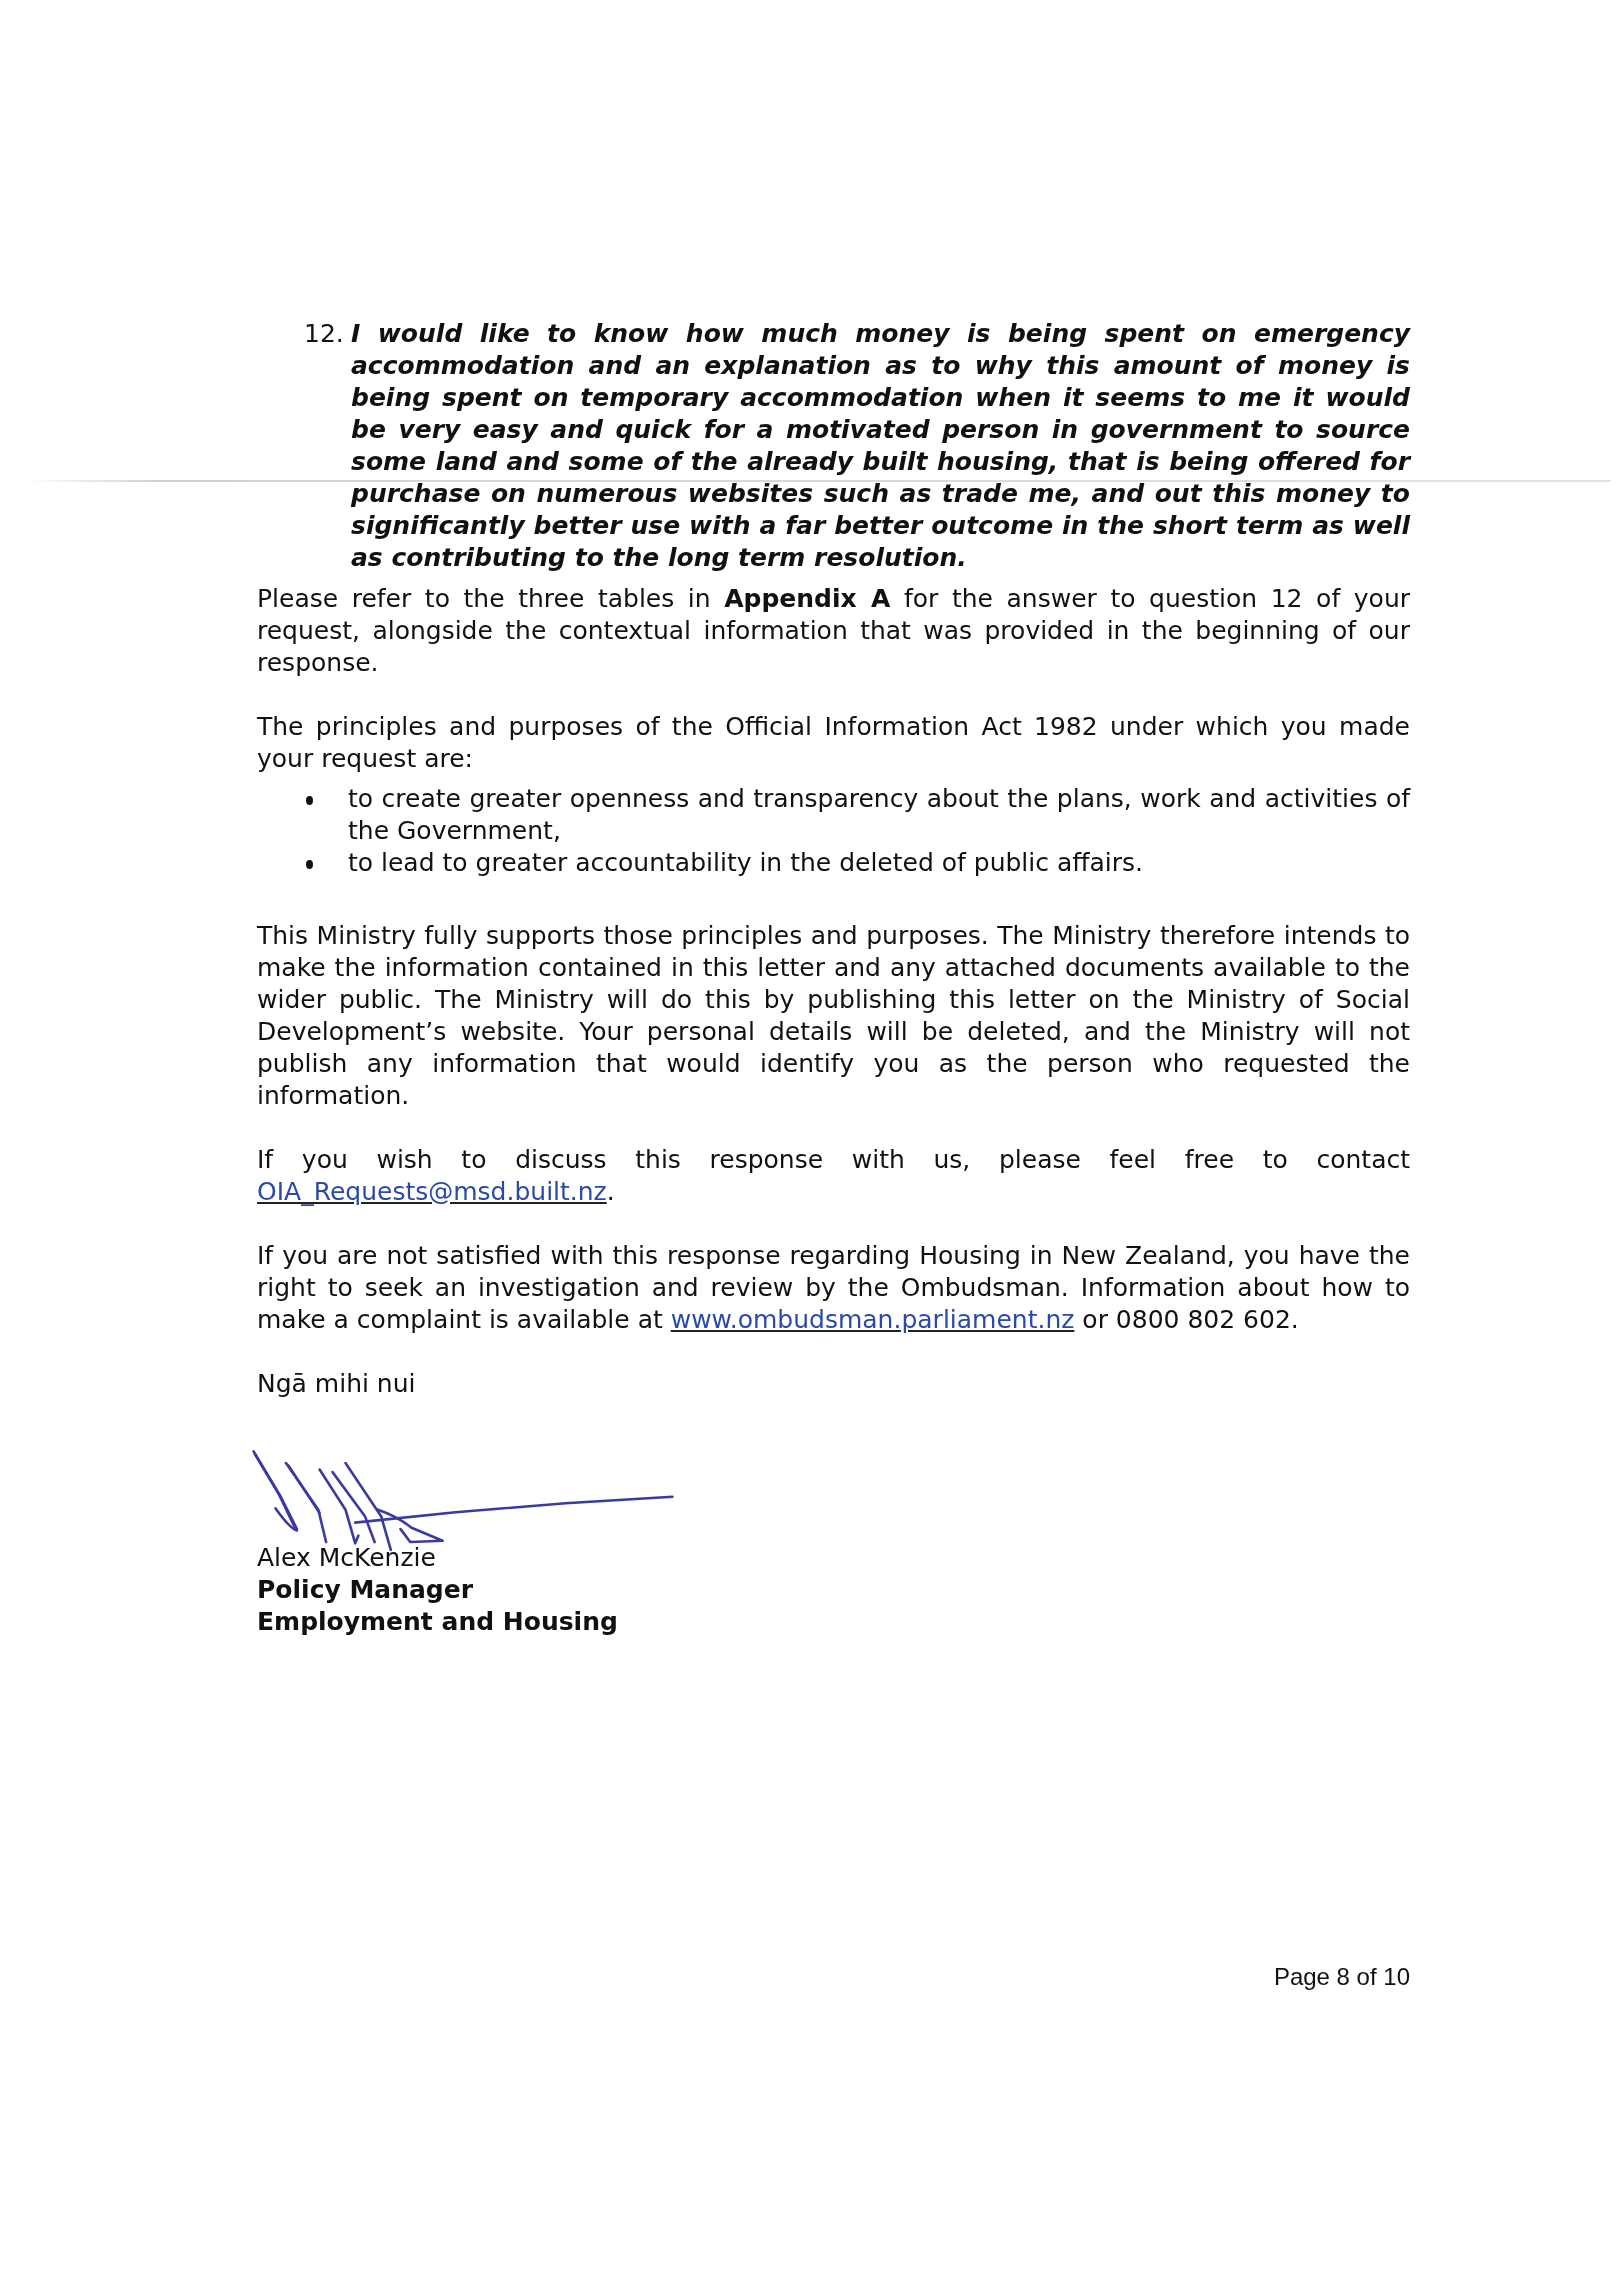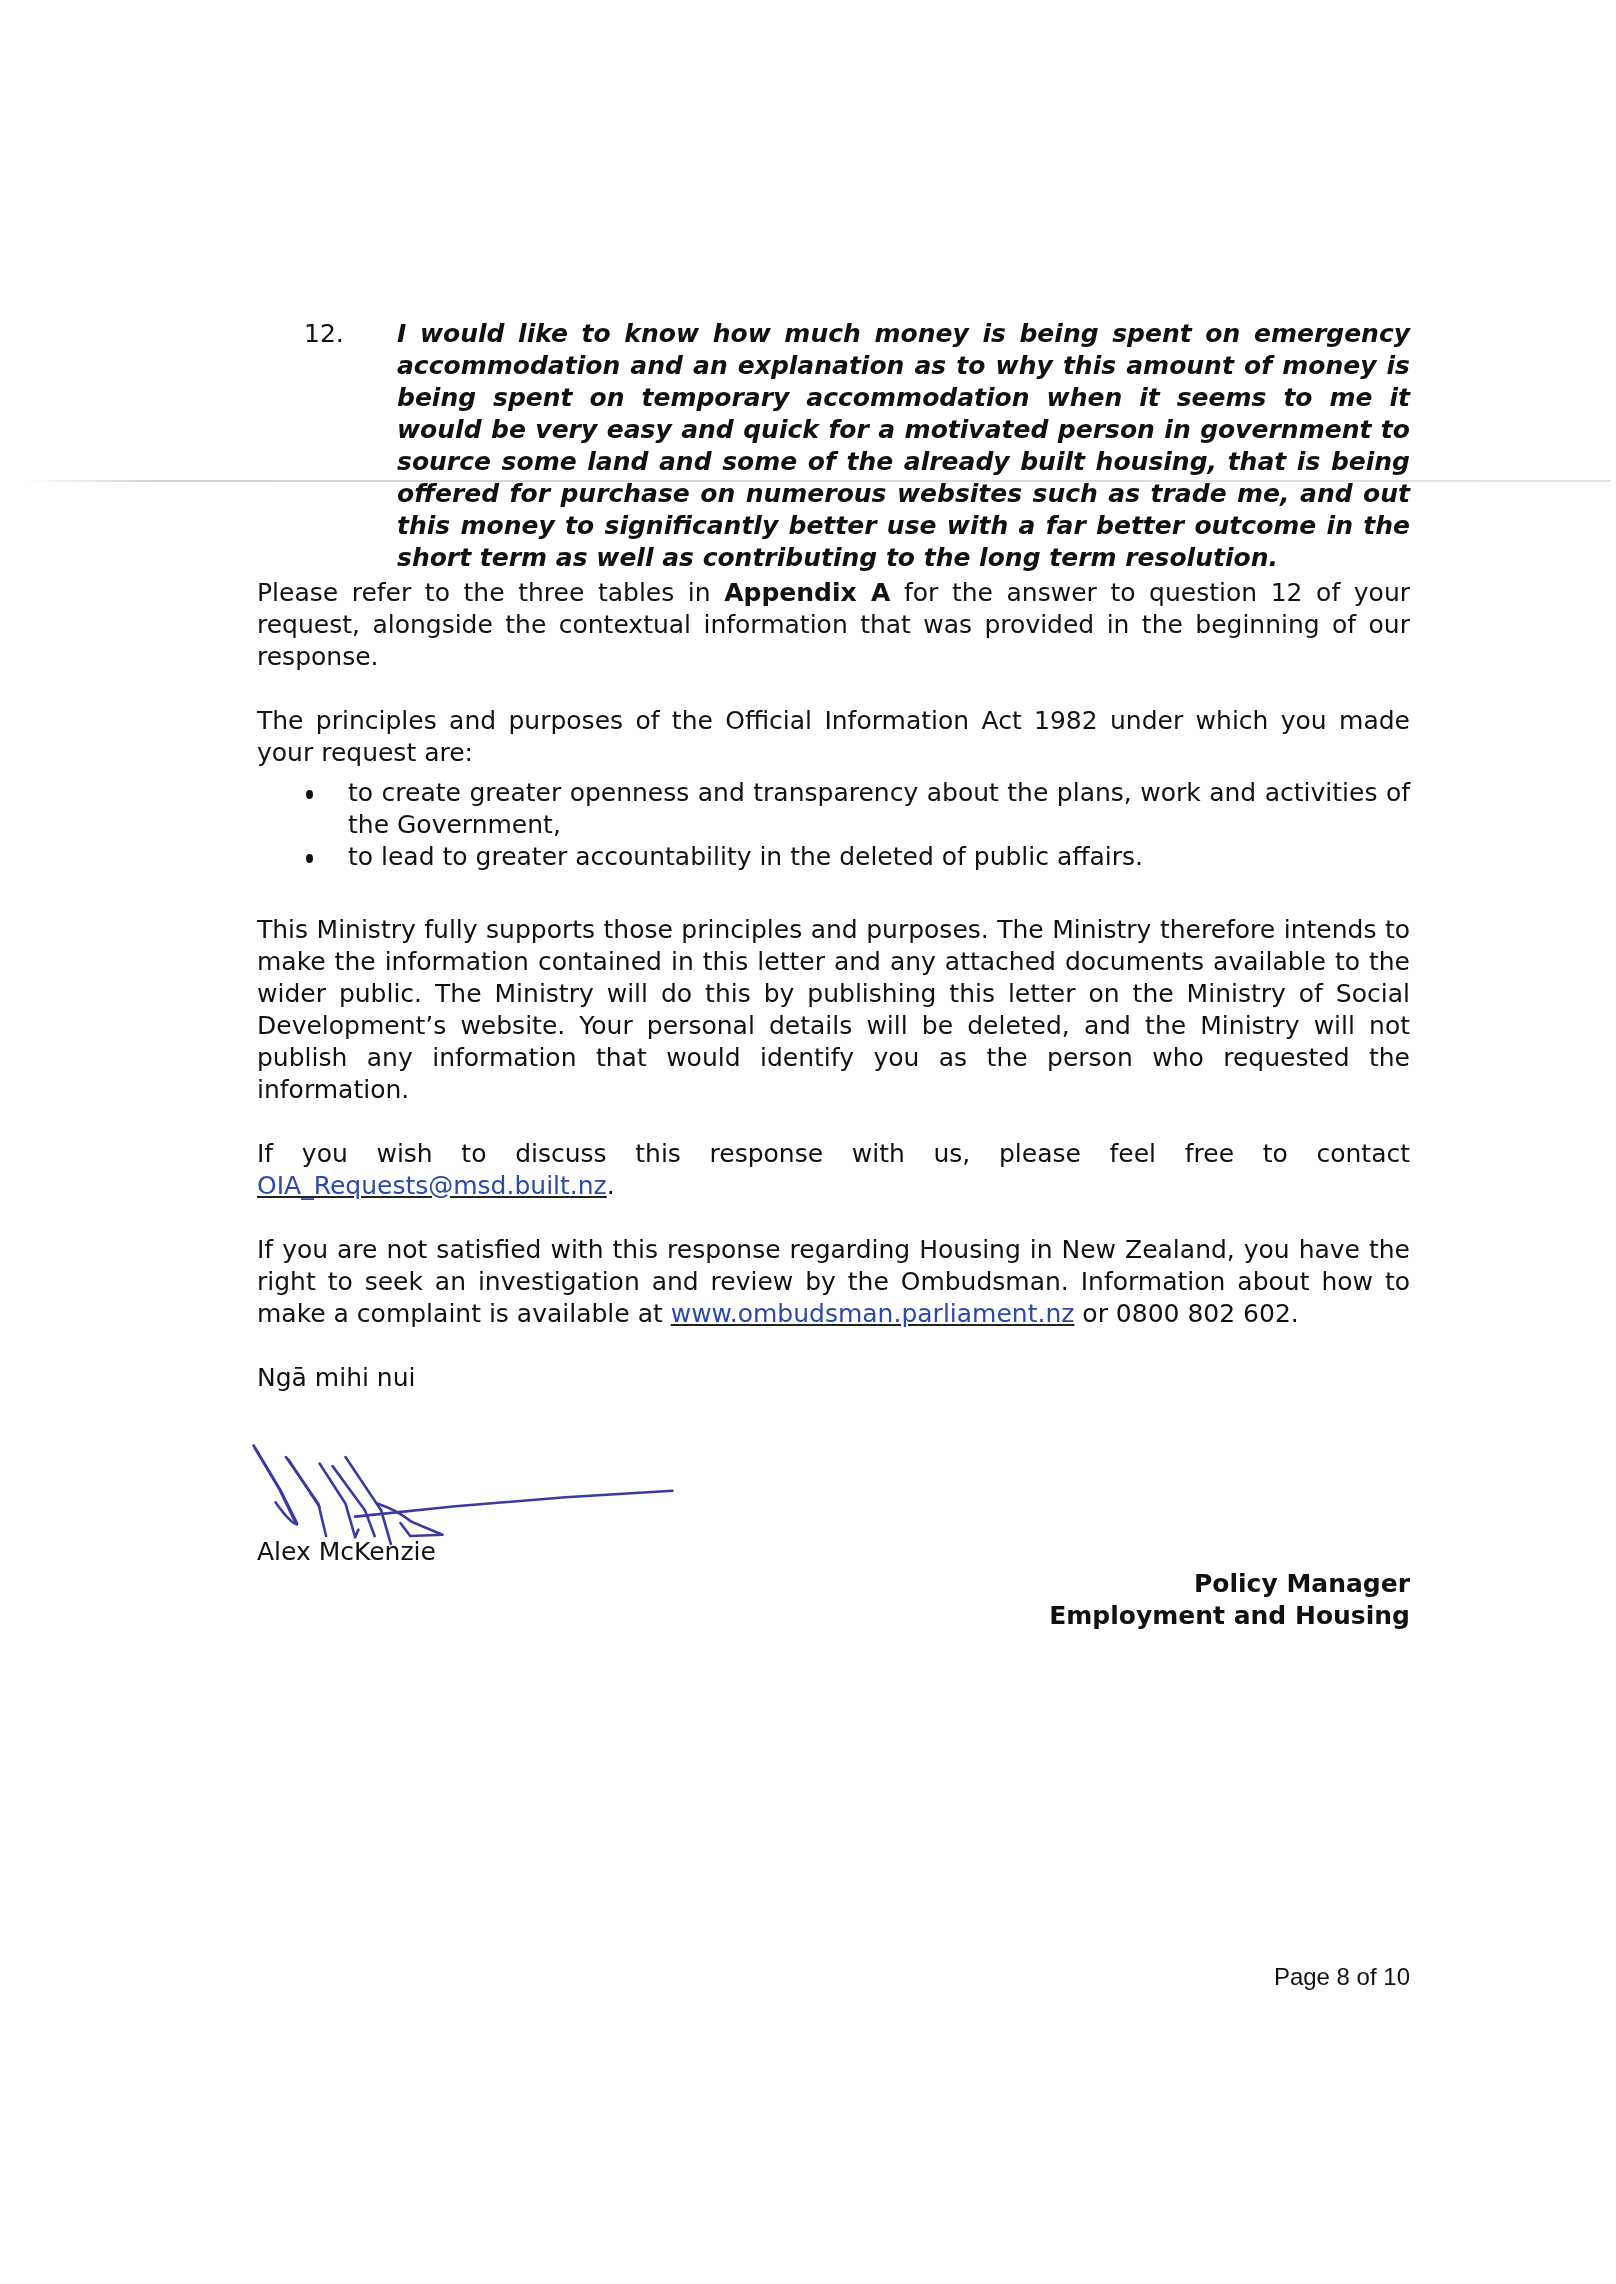--- a/index.html
+++ b/index.html
@@ -23,22 +23,21 @@
     position: absolute;
     left: 257px;
     top: 318px;
     width: 1153px;
     font-size: 25px;
     line-height: 32px;
   }
   .q-item {
     display: flex;
     margin-left: 47px;
-    margin-bottom: 3px;
-    gap: 46px;
+    margin-bottom: 9px;
   }
   .q-num { flex: 0 0 auto; width: 47px; }
   .q-text { flex: 1 1 auto; font-style: italic; text-align: justify; font-weight: bold; }
   p.para {
     margin: 0 0 32px 0;
     text-align: justify;
   }
   ul.principles {
     list-style: none;
     margin: 0 0 41px 0;
@@ -67,21 +66,21 @@
   b { font-weight: bold; }
   .sign-off { margin: 0 0 26px 0; }
   .signature {
     display: block;
     width: 455px;
     height: 123px;
     margin: 0 0 0 -16.2px;
   }
   .signatory { margin-top: -13px; }
   .signatory div { line-height: 32px; }
-  .signatory .title { font-weight: bold; text-align: right; }
+  .signatory .title { font-weight: bold; }
   .footer-page {
     position: absolute;
     right: 207px;
     top: 1963px;
     font-family: "Liberation Sans", sans-serif;
     font-size: 24px;
     color: #111;
   }
 </style>
 </head>

